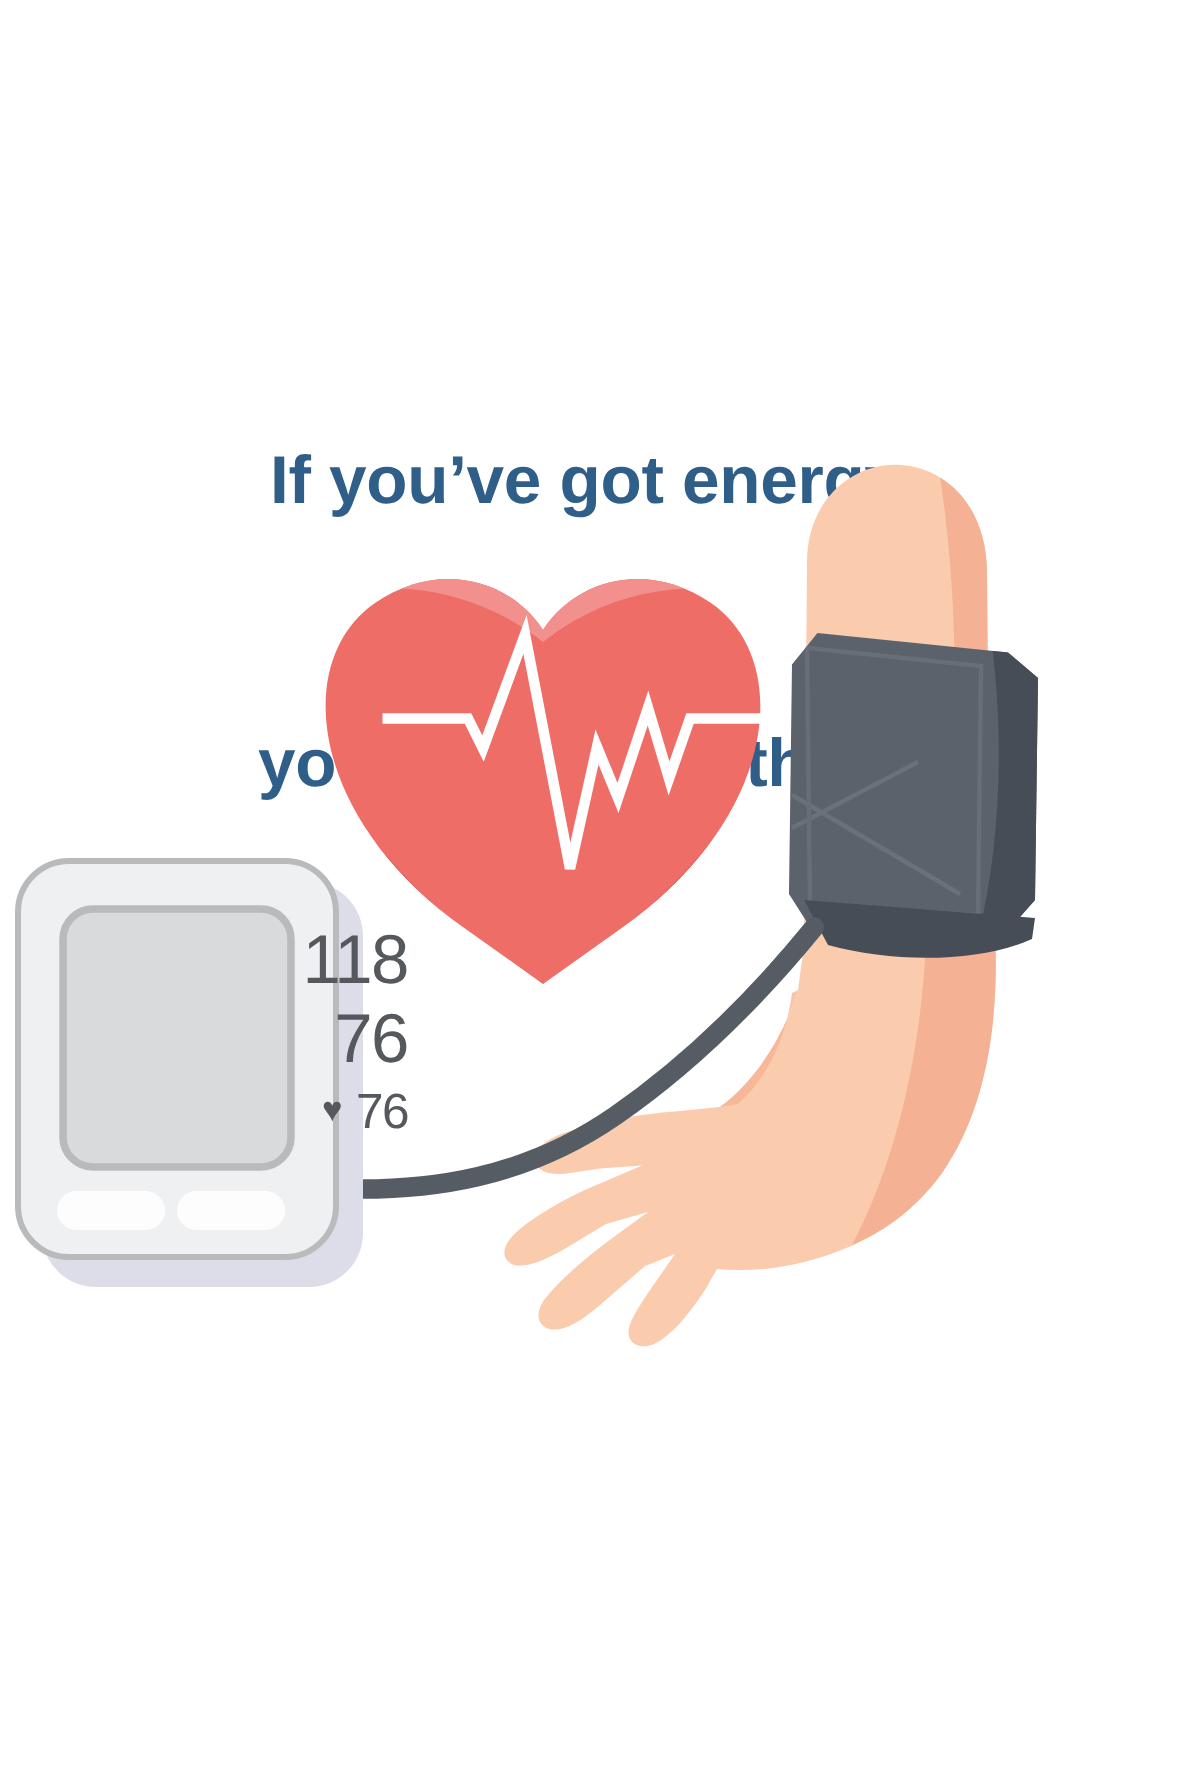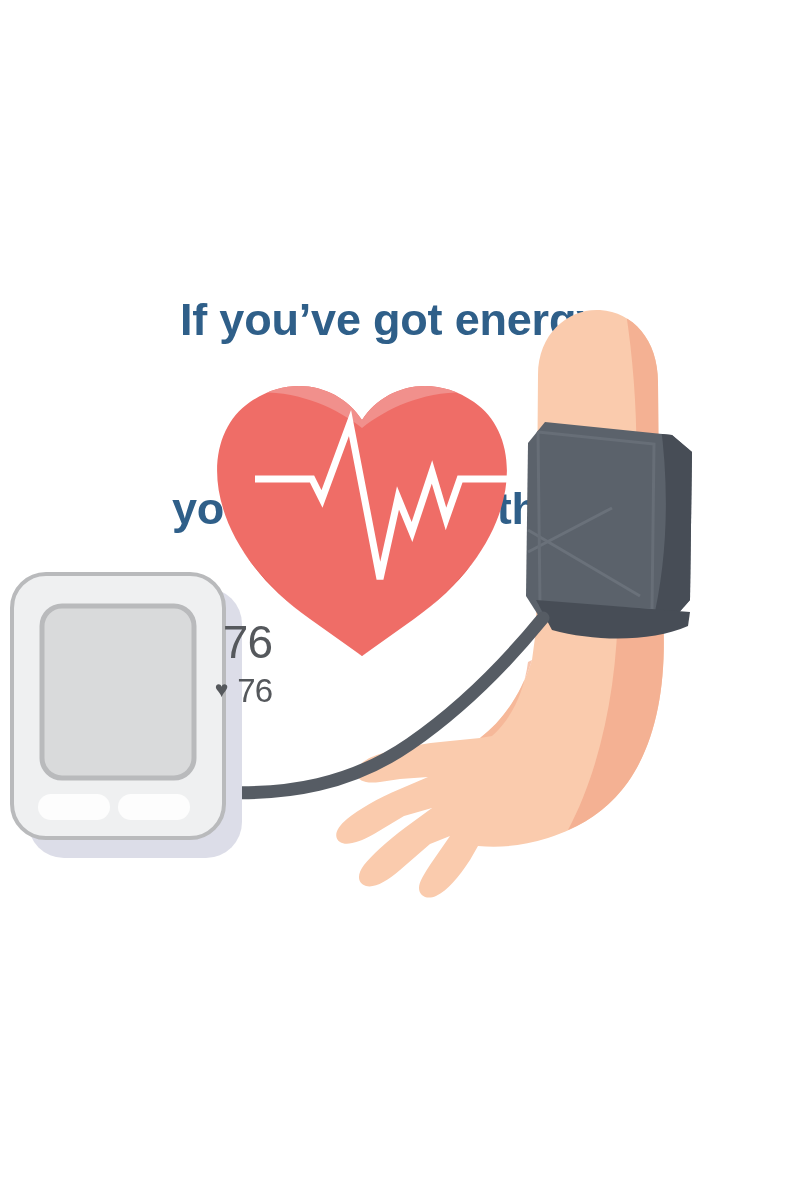--- a/index.html
+++ b/index.html
@@ -257,20 +257,21 @@
         <rect x="12" y="274" width="212" height="264" rx="34" fill="#eff0f1" stroke="#b9babc" stroke-width="4"></rect>
 
         <rect x="42" y="306" width="152" height="172" rx="20" fill="#d9dadb" stroke="#b9babc" stroke-width="5"></rect>
 
         <rect x="38" y="494" width="72" height="26" rx="13" fill="#fdfdfd"></rect>
         <rect x="118" y="494" width="72" height="26" rx="13" fill="#fdfdfd"></rect>
       </g>
     </svg>
 
     <div class="readout">
+      <span class="line systolic">118</span>
       <span class="line diastolic">76</span>
       <span class="pulse-row">
         <span class="pulse-heart">♥</span>
         <span class="pulse-value">76</span>
       </span>
     </div>
   </div>
 
 </div>
 

